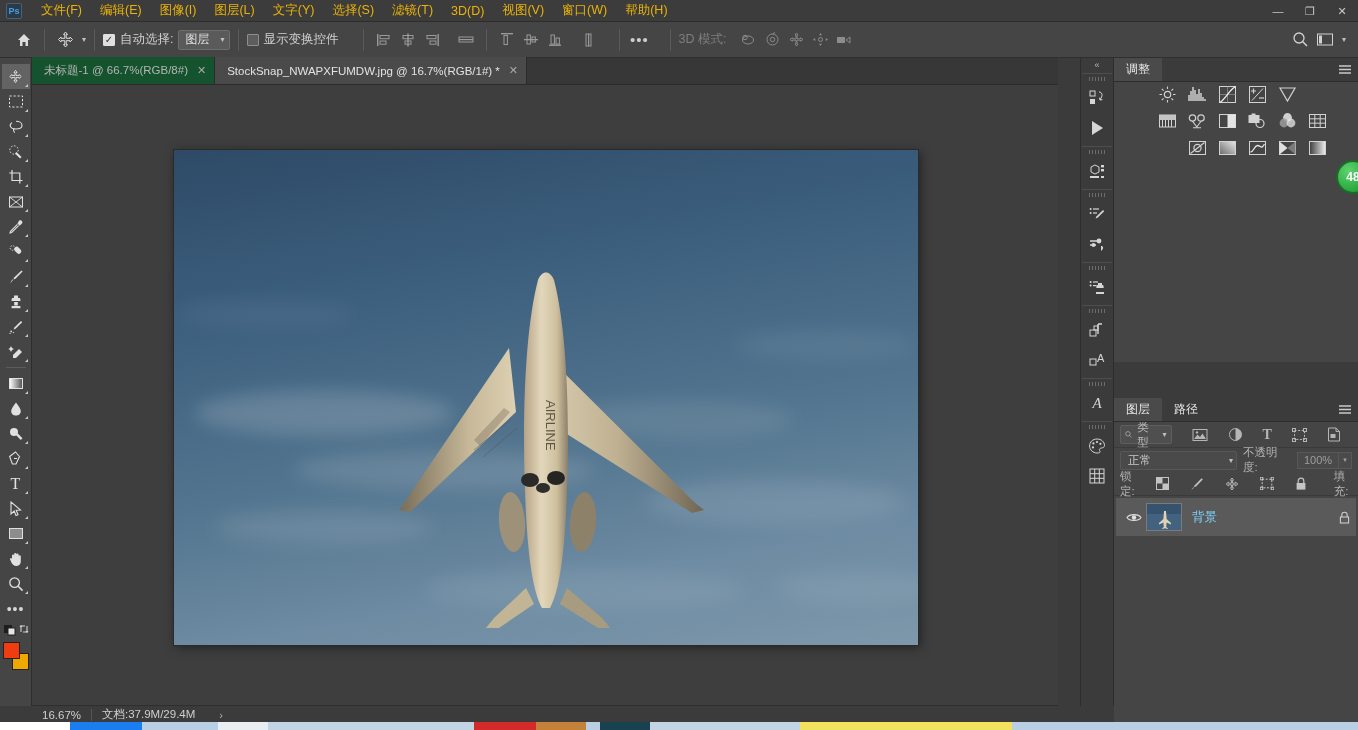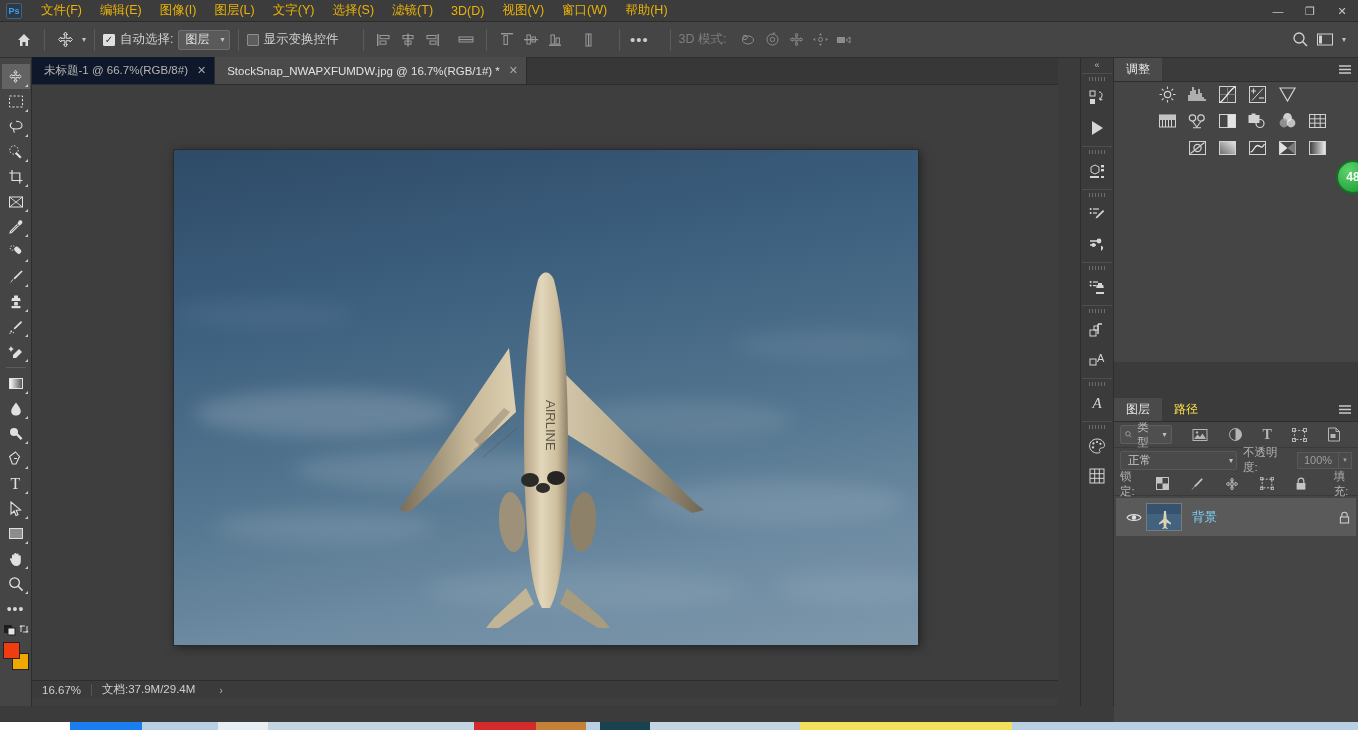--- a/index.html
+++ b/index.html
@@ -62,21 +62,21 @@
   .ob-grayed { color:#7e7e7e; }
 
   
   .tabbar {
     position:absolute; left:32px; top:58px; width:1026px; height:27px;
     background:#373737; display:flex; align-items:flex-end;
     border-bottom:1px solid #2b2b2b;
   }
   .tab {
     height:27px; display:flex; align-items:center; padding:0 8px 0 12px;
-    font-size:11.5px; color:#b4b4b4; background:#0f172a;
+    font-size:11.5px; color:#b4b4b4; background:#14532d;
     border-right:1px solid #2b2b2b; white-space:nowrap;
   }
   .tab.active { background:#4a4a4a; color:#e2e2e2; }
   .tab-close { margin-left:9px; font-size:11px; color:#a8a8a8; }
 
   
   .toolbar {
     position:absolute; left:0; top:58px; width:32px; height:648px;
     background:#454545; border-right:1px solid #2d2d2d;
     display:flex; flex-direction:column; align-items:center; padding-top:6px;
@@ -116,21 +116,21 @@
   }
   .cloud {
     position:absolute; background:rgba(255,255,255,.16);
     border-radius:50%; filter:blur(9px);
   }
   .cursor-arrow {
     position:absolute; left:234px; top:503px; width:0; height:0;
     pointer-events:none;
   }
   .statusbar {
-    position:absolute; left:32px; top:680px; width:1026px; height:18px;
+    position:absolute; left:32px; top:705px; width:1026px; height:18px;
     background:#3b3b3b; display:flex; align-items:center;
     border-top:1px solid #2e2e2e; font-size:11.5px; color:#cfcfcf;
   }
   .sb-zoom { padding:0 10px; border-right:1px solid #555; }
   .sb-doc { padding:0 10px; }
   .sb-arrow { color:#b0b0b0; margin-left:14px; font-size:11px; }
 
   
   .icondock {
     position:absolute; left:1080px; top:58px; width:34px; height:648px;
@@ -155,21 +155,21 @@
   .rightpanels {
     position:absolute; left:1114px; top:58px; width:244px; height:648px;
     background:#3b3b3b;
   }
   .panel-tabrow {
     height:24px; background:#3b3b3b; display:flex; align-items:stretch;
     border-bottom:1px solid #2d2d2d; position:relative;
   }
   .ptab {
     padding:0 12px; display:flex; align-items:center; font-size:12px;
-    color:#fde047; background:#3b3b3b;
+    color:#e5e5e5; background:#3b3b3b;
   }
   .ptab.active { background:#4a4a4a; color:#e6e6e6; }
   .pmenu {
     position:absolute; right:6px; top:0; height:24px; display:flex; align-items:center;
     color:#c9c9c9; font-size:12px;
   }
   .adj-panel { background:#454545; height:280px; position:relative; }
   .adj-title { padding:9px 0 7px 10px; font-size:12.5px; color:#d6d6d6; }
   .adj-grid {
     display:grid; grid-template-columns:repeat(6, 26px);

